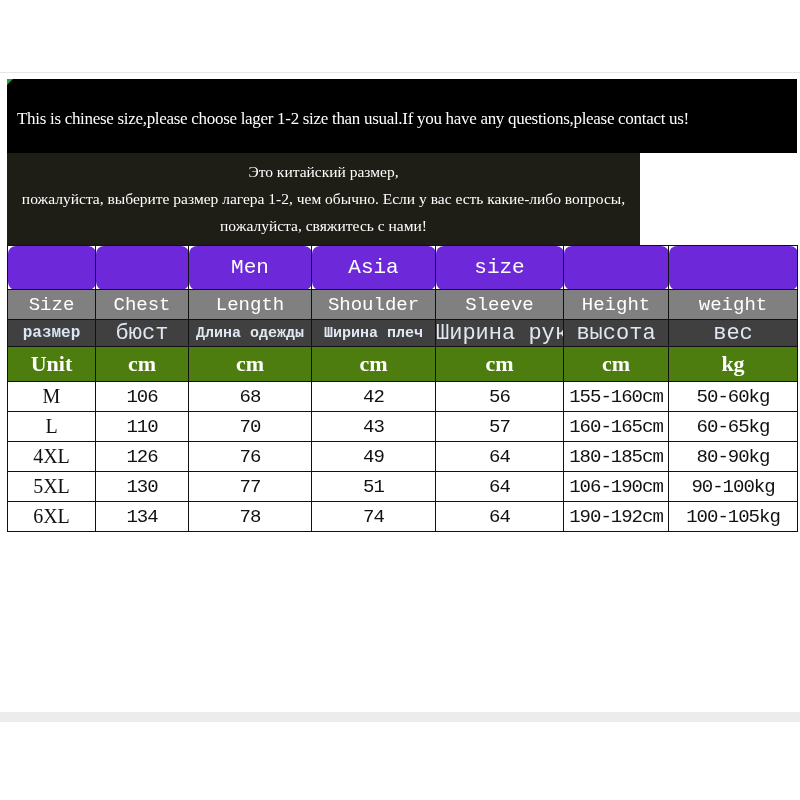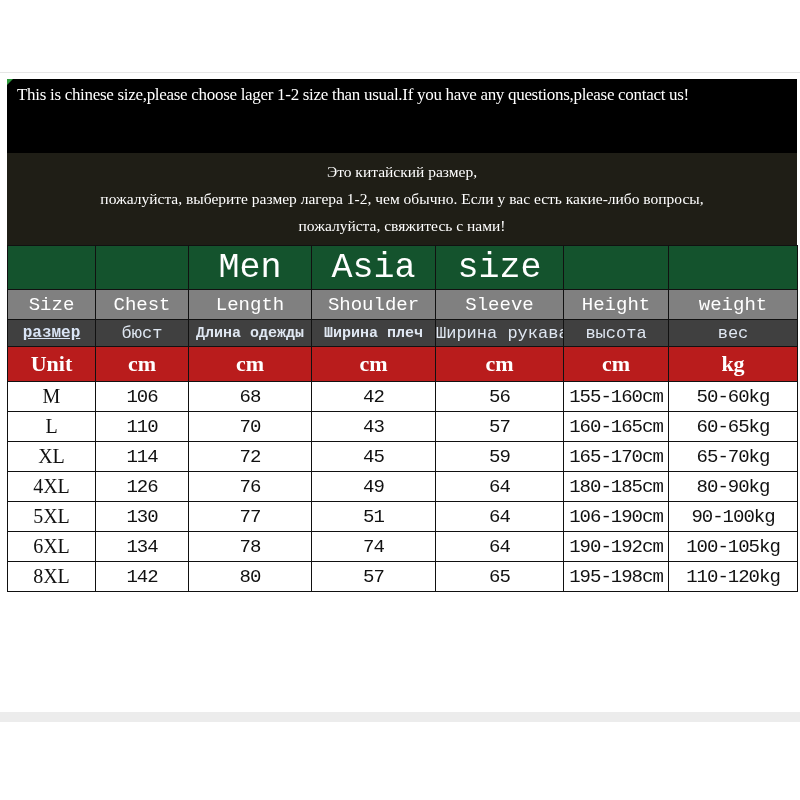--- a/index.html
+++ b/index.html
@@ -5,46 +5,46 @@
     html, body { margin: 0; padding: 0; }
     body {
       width: 800px; height: 800px; background: #ffffff; position: relative; overflow: hidden;
       font-family: "Liberation Serif", serif;
     }
     .top-strip { position: absolute; left: 0; top: 0; width: 800px; height: 79px; background: #ffffff; }
     .top-strip .gridline { position: absolute; top: 72px; left: 0; width: 800px; height: 1px; background: #e6e6e6; }
     .banner-en {
       position: absolute; left: 7px; top: 79px; width: 790px; height: 74px; background: #000000;
       color: #ffffff; font-size: 17px; box-sizing: border-box; padding-left: 10px;
-      display: flex; align-items: flex-start; padding-top: 6px; letter-spacing: -0.3px;
+      display: flex; align-items: center; padding-top: 6px; letter-spacing: -0.3px;
       font-family: "Liberation Serif", serif;
     }
     .corner-mark { position: absolute; left: 7px; top: 79px; width: 0; height: 0;
       border-top: 6px solid #2f9a3c; border-right: 6px solid transparent; }
     .banner-ru {
-      position: absolute; left: 7px; top: 153px; width: 790px; height: 92px; background: #1f1e16;
+      position: absolute; left: 7px; top: 153px; width: 633px; height: 92px; background: #1f1e16;
       color: #ffffff; font-size: 15.5px; line-height: 27px; text-align: center;
       box-sizing: border-box; padding-top: 5px; font-family: "Liberation Serif", serif;
     }
     table.size-table {
       position: absolute; left: 7px; top: 245px; width: 790px; border-collapse: collapse;
       table-layout: fixed;
     }
     table.size-table td {
       border: 1px solid #111111; text-align: center; padding: 0; overflow: hidden; white-space: nowrap;
     }
-    .row-title td { background: #14532d; color: #ffffff; height: 43px;
-      font-family: "Liberation Mono", monospace; font-size: 35px; }
+    .row-title td { background: #6d28d9; color: #ffffff; height: 43px;
+      font-family: "Liberation Mono", monospace; font-size: 21px; border-radius: 8px; }
     .row-en td { background: #808080; color: #ffffff; height: 29px;
       font-family: "Liberation Mono", monospace; font-size: 19px; }
     .row-ru td { background: #404040; color: #dfe7f2; height: 26px;
       font-family: "Liberation Mono", monospace; font-size: 15px; font-weight: bold; }
-    .row-ru td.ru-size { text-decoration: underline; color: #d9e4f5; font-size: 16px; }
-    .row-ru td.ru-big { font-size: 17px; font-weight: normal; }
-    .row-unit td { background: #b91c1c; color: #ffffff; height: 34px;
+    .row-ru td.ru-size { color: #d9e4f5; font-size: 16px; }
+    .row-ru td.ru-big { font-size: 22px; font-weight: normal; }
+    .row-unit td { background: #4d7c0f; color: #ffffff; height: 34px;
       font-family: "Liberation Serif", serif; font-size: 22px; font-weight: bold; }
     .row-data td { background: #ffffff; color: #111111; height: 29px;
       font-family: "Liberation Mono", monospace; font-size: 19px; letter-spacing: -1px; }
     .row-data td.size-cell { font-family: "Liberation Serif", serif; letter-spacing: 0; font-size: 20px; }
     .bottom-strip { position: absolute; left: 0; top: 712px; width: 800px; height: 10px; background: #ececec; }
     .bottom-strip .faint { position: absolute; left: 2px; top: 2px; color: #bdbdbd; font-size: 8px;
       font-family: "Liberation Sans", sans-serif; }
   </style>
 </head>
 <body>
@@ -125,29 +125,20 @@
       <tr class="row-data">
         <td class="size-cell">L</td>
         <td>110</td>
         <td>70</td>
         <td>43</td>
         <td>57</td>
         <td>160-165cm</td>
         <td>60-65kg</td>
       </tr>
       <tr class="row-data">
-        <td class="size-cell">XL</td>
-        <td>114</td>
-        <td>72</td>
-        <td>45</td>
-        <td>59</td>
-        <td>165-170cm</td>
-        <td>65-70kg</td>
-      </tr>
-      <tr class="row-data">
         <td class="size-cell">4XL</td>
         <td>126</td>
         <td>76</td>
         <td>49</td>
         <td>64</td>
         <td>180-185cm</td>
         <td>80-90kg</td>
       </tr>
       <tr class="row-data">
         <td class="size-cell">5XL</td>
@@ -160,27 +151,18 @@
       </tr>
       <tr class="row-data">
         <td class="size-cell">6XL</td>
         <td>134</td>
         <td>78</td>
         <td>74</td>
         <td>64</td>
         <td>190-192cm</td>
         <td>100-105kg</td>
       </tr>
-      <tr class="row-data">
-        <td class="size-cell">8XL</td>
-        <td>142</td>
-        <td>80</td>
-        <td>57</td>
-        <td>65</td>
-        <td>195-198cm</td>
-        <td>110-120kg</td>
-      </tr>
     </tbody>
 </table>
 
 <div class="bottom-strip">
   <span class="faint"></span>
 </div>
 
 </body></html>

